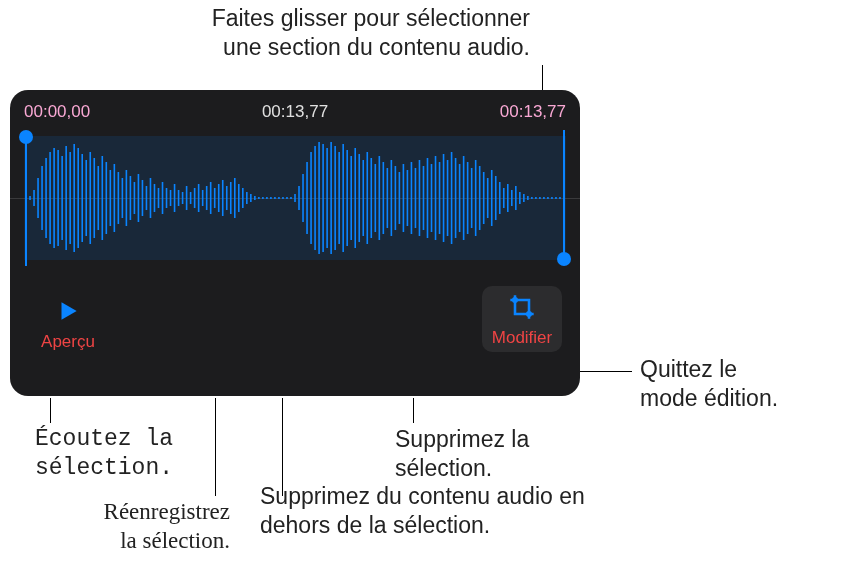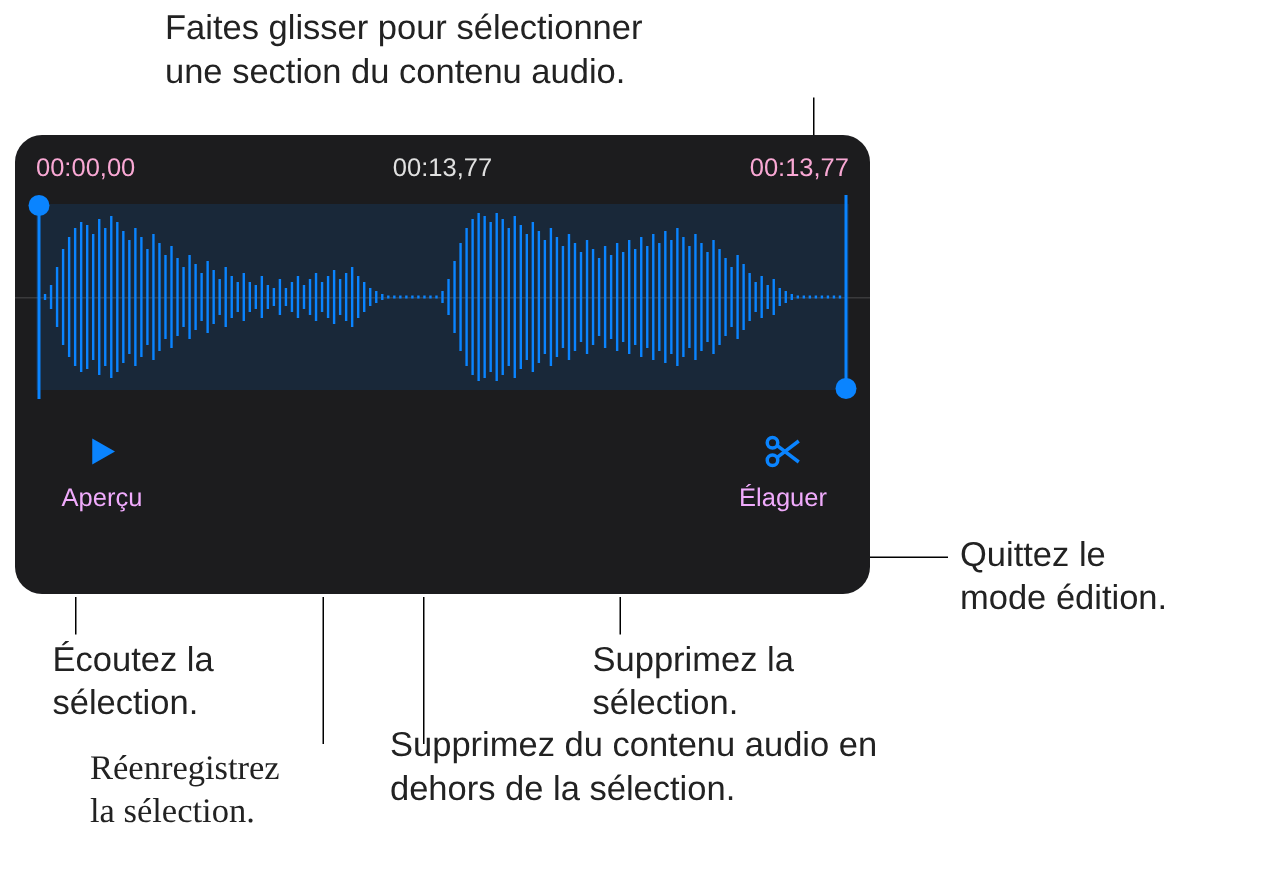--- a/index.html
+++ b/index.html
@@ -10,21 +10,21 @@
     font-family: -apple-system, "Helvetica Neue", Arial, sans-serif;
     position: relative;
     overflow: hidden;
   }
   .callout {
     position: absolute;
     font-size: 23px;
     color: #222;
     line-height: 1.25;
   }
-  .callout.right-align { text-align: left; }
+  .callout.right-align { text-align: right; }
   .leader {
     position: absolute;
     background: #000;
   }
   .leader.v { width: 1px; }
   .leader.h { height: 1px; }
 
   
   .editor {
     position: absolute;
@@ -103,21 +103,21 @@
   .toolbar {
     display: flex;
     justify-content: space-between;
     align-items: flex-end;
     padding: 0 4px;
   }
   .tool-btn {
     display: flex;
     flex-direction: column;
     align-items: center;
-    color: #f0abfc;
+    color: #ef4444;
     gap: 6px;
     min-width: 80px;
   }
   .tool-btn.active {
     background: #2c2c2e;
     border-radius: 10px;
     padding: 6px 6px 4px 6px;
     min-width: 80px;
   }
   .tool-icon {
@@ -297,41 +297,41 @@
     <div class="tool-btn">
       <div class="tool-icon">
         <svg width="26" height="26" viewBox="0 0 24 24" fill="#0a84ff">
             <path d="M6 4l14 8-14 8z"></path>
           </svg>
       </div>
       <span class="tool-label">Aperçu</span>
     </div>
 
 
-    <div class="tool-btn">
+
+
+    <div class="tool-btn active">
       <div class="tool-icon">
-        <svg width="28" height="28" viewBox="0 0 24 24" fill="none" stroke="#0a84ff" stroke-width="2">
-          <circle cx="6" cy="7" r="3"></circle>
-            <circle cx="6" cy="17" r="3"></circle>
-          <line x1="8.5" y1="8.5" x2="21" y2="18"></line>
-            <line x1="8.5" y1="15.5" x2="21" y2="6"></line>
+        <svg width="28" height="28" viewBox="0 0 24 24" fill="none" stroke="#0a84ff" stroke-width="2.2">
+          <path d="M6 2v16h16"></path>
+            <path d="M2 6h16v16"></path>
+          <circle cx="6" cy="6" r="1.5" fill="#0a84ff"></circle>
+            <circle cx="18" cy="18" r="1.5" fill="#0a84ff"></circle>
         </svg>
       </div>
-      <span class="tool-label">Élaguer</span>
+      <span class="tool-label">Modifier</span>
     </div>
-
-
 
   </div>
 </div>
 
 <div class="callout" style="left:640px; top:355px; width:200px;">Quittez le<br>mode édition.</div>
 <div class="leader h" style="left:580px; top:371px; width:52px;"></div>
 
-<div class="callout" style="left:35px; top:425px; width:200px;">Écoutez la<br>sélection.</div>
+<div class="callout" style="left:35px; top:425px; width:200px;font-family:Liberation Mono, monospace;">Écoutez la<br>sélection.</div>
 <div class="leader v" style="left:50px; top:398px; height:25px;"></div>
 
 <div class="callout right-align" style="left:60px; top:498px; width:170px;font-family:Liberation Serif, serif;">Réenregistrez<br>la sélection.</div>
 <div class="leader v" style="left:215px; top:398px; height:98px;"></div>
 
 <div class="callout" style="left:260px; top:482px; width:380px;">Supprimez du contenu audio en<br>dehors de la sélection.</div>
 <div class="leader v" style="left:282px; top:398px; height:98px;"></div>
 
 <div class="callout" style="left:395px; top:425px; width:200px;">Supprimez la<br>sélection.</div>
 <div class="leader v" style="left:413px; top:398px; height:25px;"></div>

